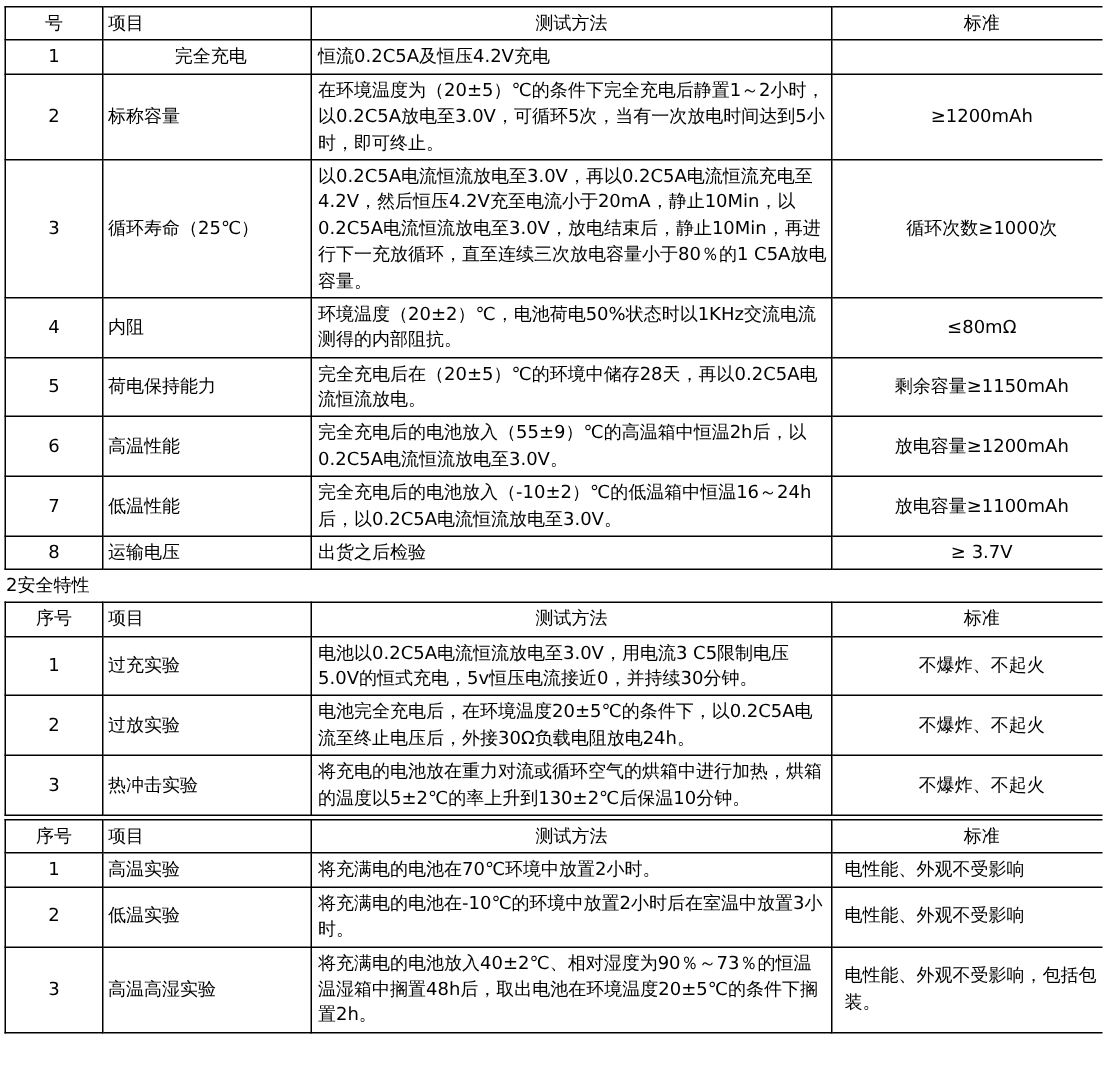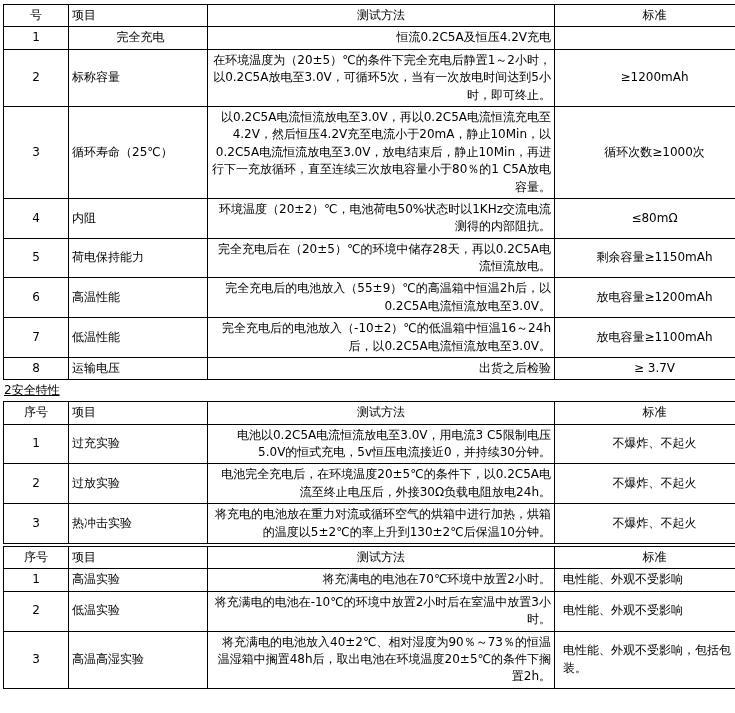--- a/index.html
+++ b/index.html
@@ -28,30 +28,29 @@
   }
   table.spec td, table.spec th {
     border: 1px solid #000000;
     padding: 2px 3px;
     vertical-align: middle;
     font-weight: normal;
     line-height: 1.45;
   }
   .c-no    { width: 58px;  text-align: center; }
   .c-item  { width: 132px; text-align: left; }
-  .c-meth  { width: 340px; text-align: right; }
+  .c-meth  { width: 340px; text-align: left; }
   .c-std   { width: 193px; text-align: center; }
 
   thead td { text-align: center; }
 
   .sect-title {
     font-size: 12px;
     margin: 2px 0 2px 1px;
     line-height: 1.4;
-    text-decoration: underline;
   }
   .meth { padding-left: 4px !important; }
 </style>
 </head>
 <body>
 
 <div class="page">
 
   <table class="spec">
     <thead>

